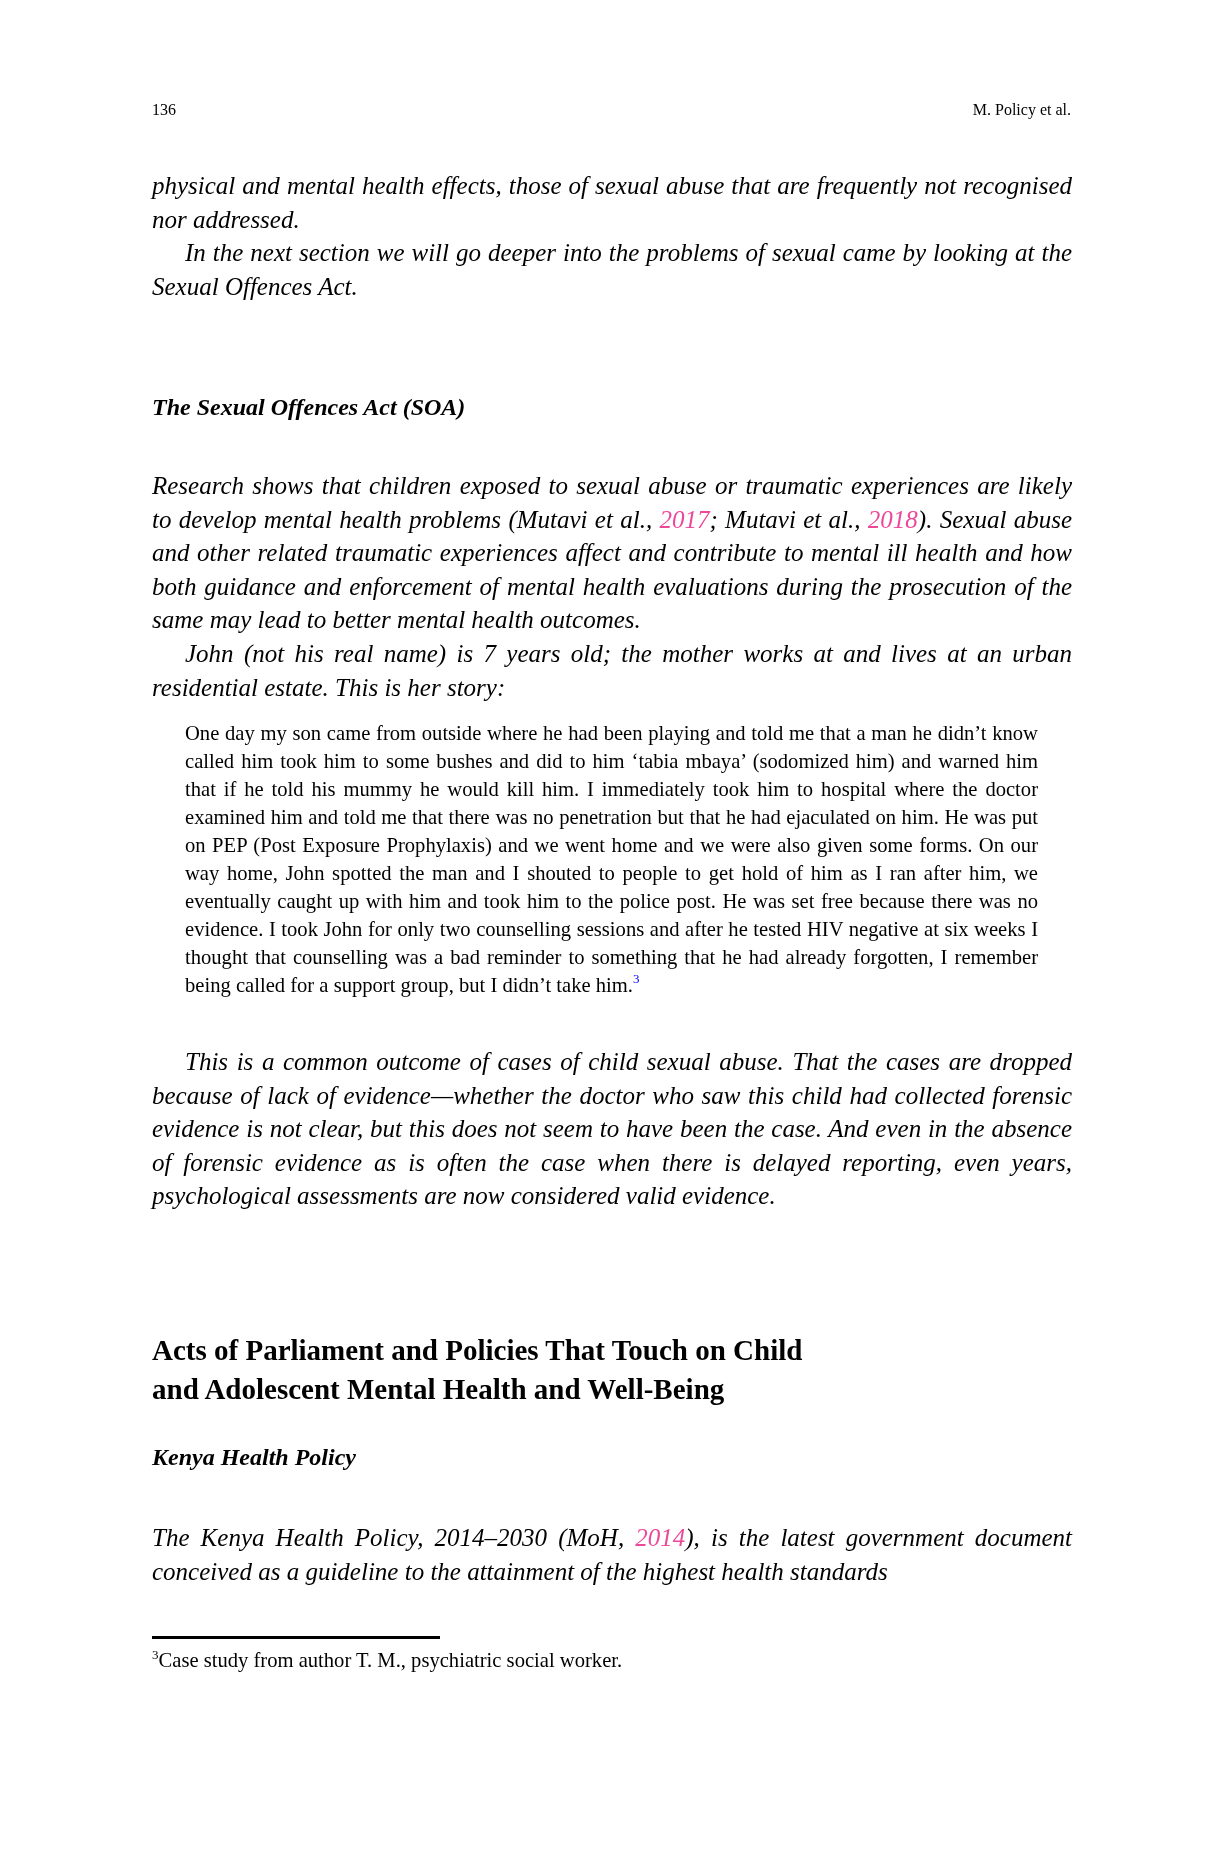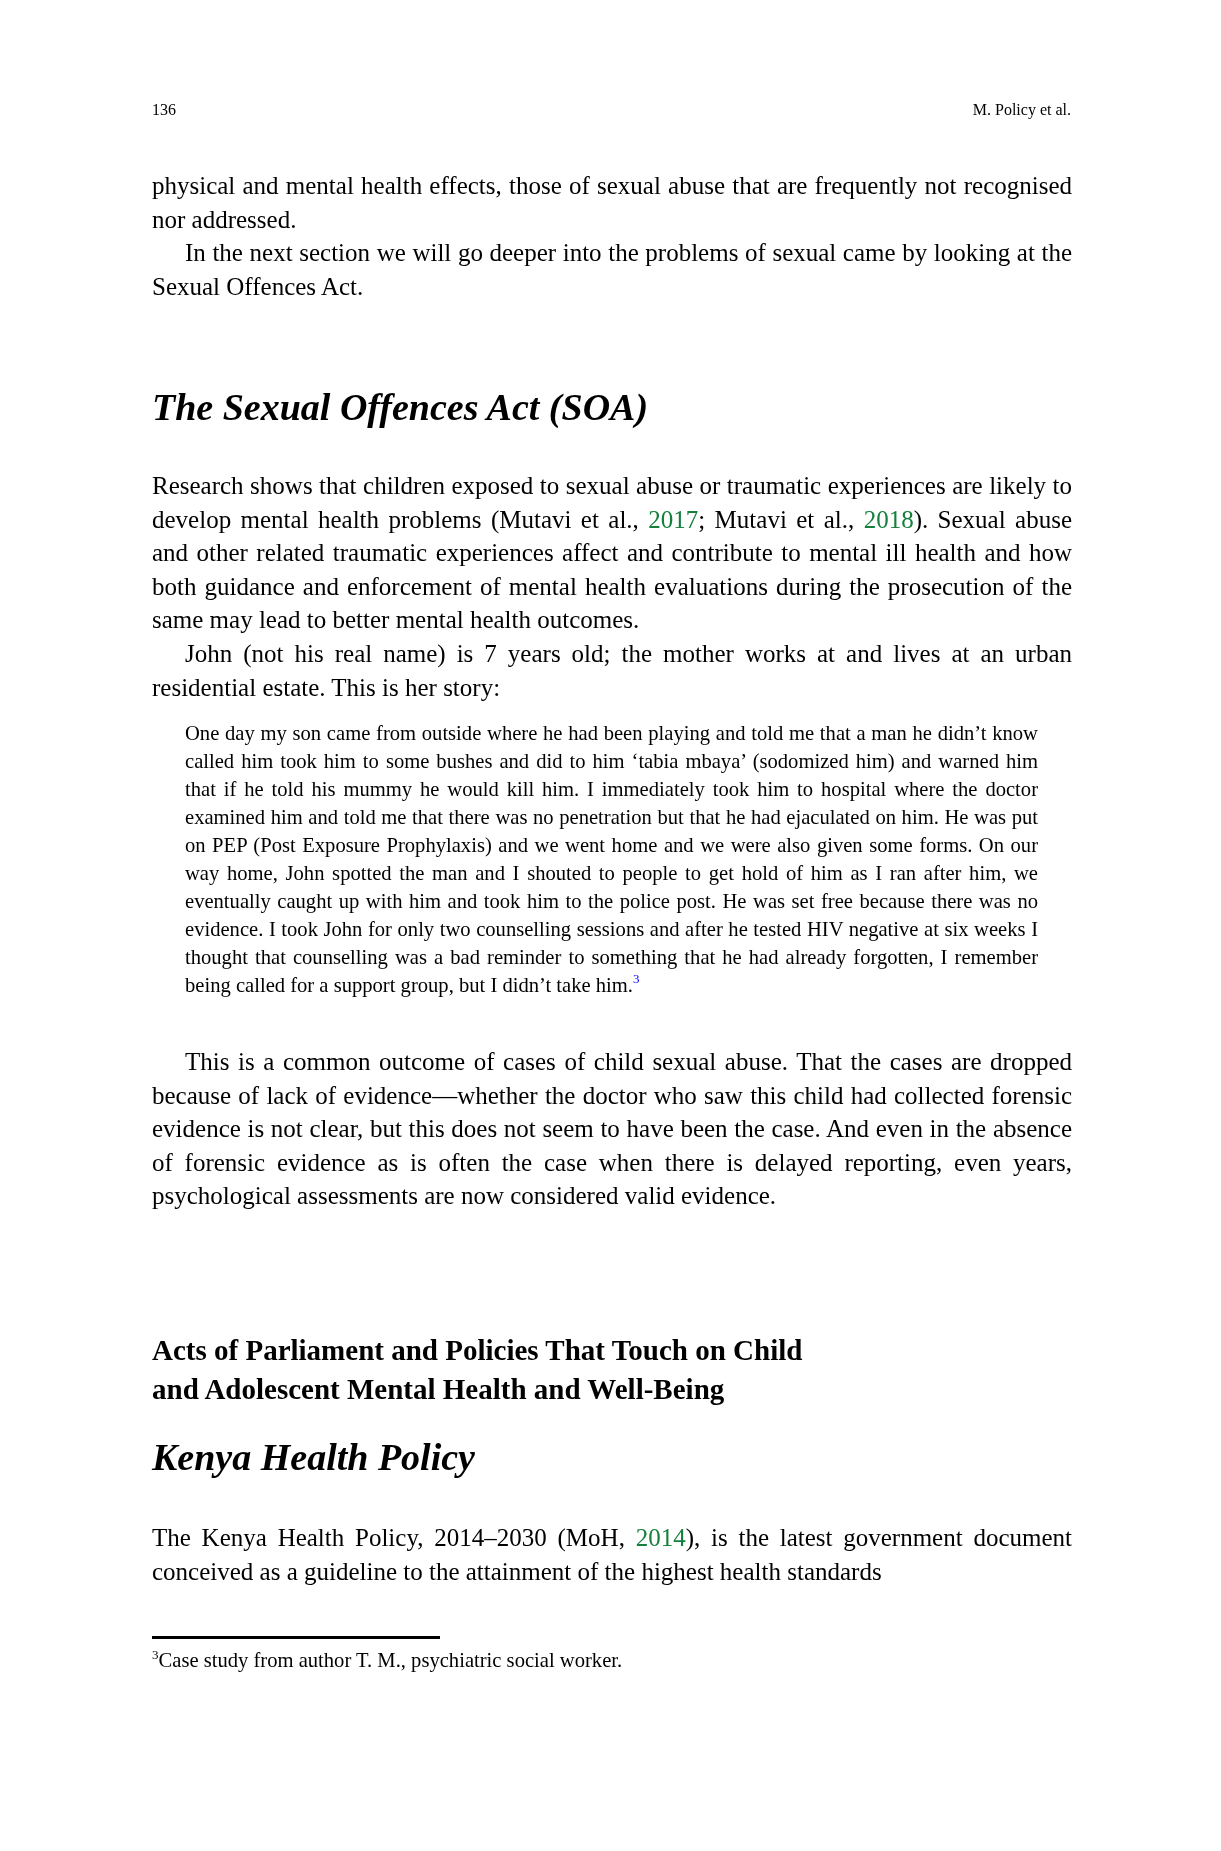--- a/index.html
+++ b/index.html
@@ -23,49 +23,50 @@
       font-size: 16px;
       line-height: 28px;
       display: flex;
       justify-content: space-between;
     }
     .body-text {
       font-size: 25px;
       line-height: 33.5px;
       text-align: justify;
       margin: 0;
+      font-style: italic;
     }
     .indent { text-indent: 33px; }
     .col {
       left: 152px;
       width: 920px;
     }
     .quote {
       left: 185px;
       width: 853px;
       font-size: 20.6px;
       line-height: 28px;
       text-align: justify;
       margin: 0;
     }
     .h-italic {
       font-weight: bold;
       font-style: italic;
-      font-size: 38px;
+      font-size: 24px;
       line-height: 36px;
       margin: 0;
     }
     .h-bold {
       font-weight: bold;
       font-size: 29px;
       line-height: 39px;
       margin: 0;
     }
     a.cite {
-      color: #15803d;
+      color: #ec4899;
       text-decoration: none;
     }
     sup.fn {
       color: #0000ff;
       font-size: 13px;
       vertical-align: 9px;
       line-height: 0;
     }
     .fn-rule {
       left: 152px;

